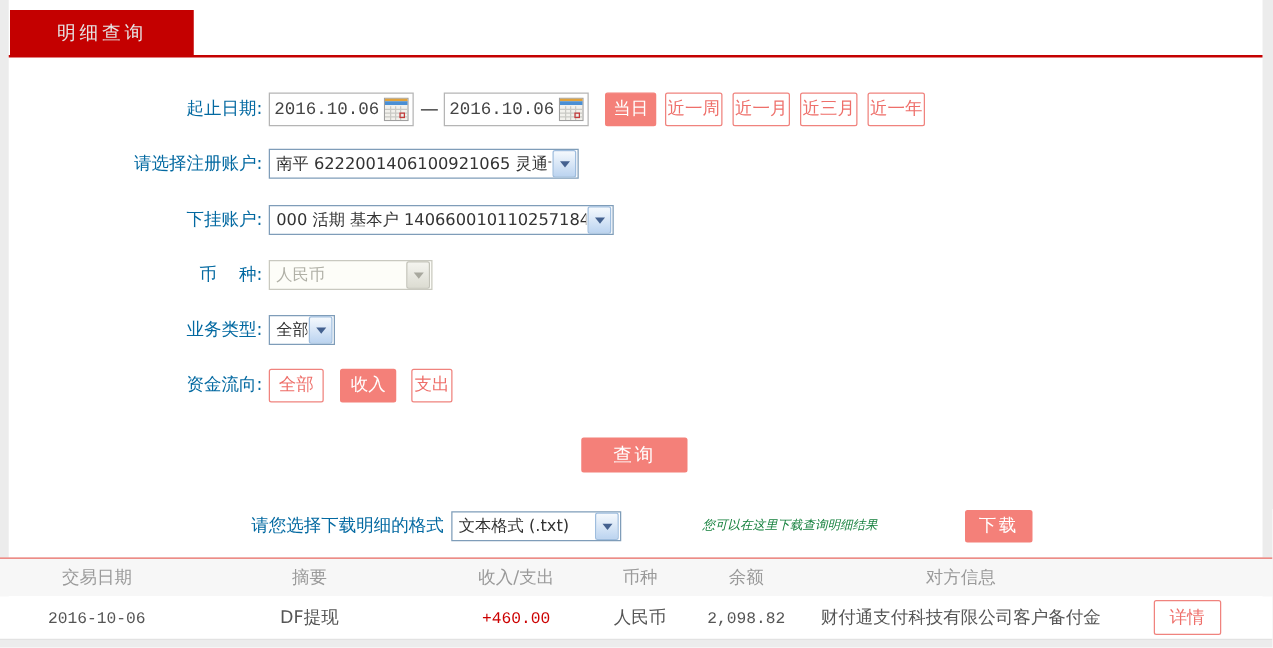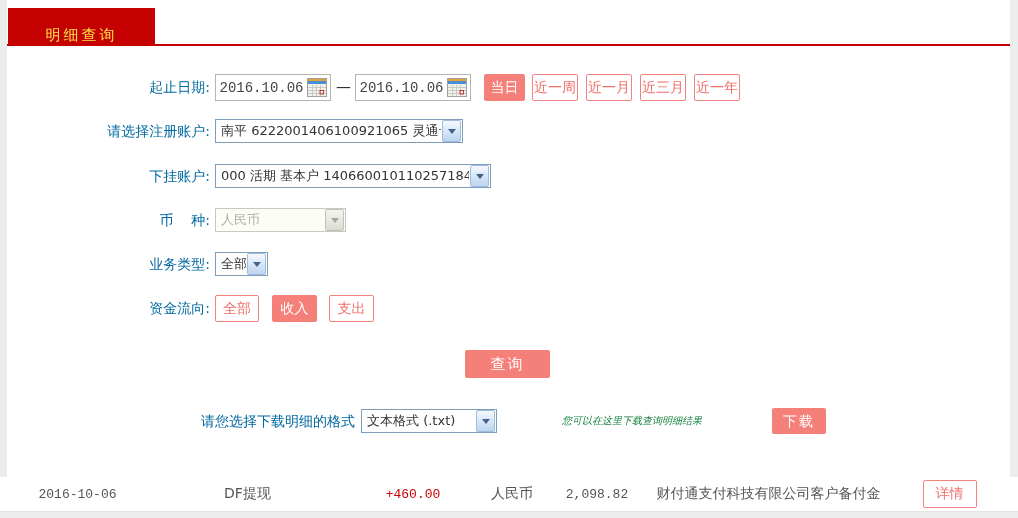--- a/index.html
+++ b/index.html
@@ -1,21 +1,21 @@
 <!DOCTYPE html>
 <html><head>
 <meta charset="utf-8">
 <style>
   html,body { margin:0; padding:0; }
   .page { position:relative; width:1018px; height:518px; background:#ececec;
           font-family:"DejaVu Sans", sans-serif; overflow:hidden; }
   .panel { position:absolute; left:7px; top:0; width:1003px; height:512px; background:#ffffff; }
 
   .tab { position:absolute; left:8px; top:8px; width:147px; height:37px; background:#c40000;
-         color:#fde047; font-size:15px; display:flex; align-items:flex-end; justify-content:center;
+         color:#e5e5e5; font-size:15px; display:flex; align-items:center; justify-content:center;
          letter-spacing:3px; cursor:pointer; }
   .red-line { position:absolute; left:7px; top:44px; width:1003px; height:2px; background:#c40000; }
 
   .frow { position:absolute; left:0; width:1018px; }
   .form-label { position:absolute; left:0; top:0; width:210px; text-align:right; font-size:14px;
                 color:#0369a1; white-space:pre; }
 
   
   .date-box { position:absolute; top:0; width:116px; height:27px; border:1px solid #b5b5b5;
               background:#fff; box-sizing:border-box; display:flex; align-items:center; cursor:text; }
@@ -140,35 +140,44 @@
     <div class="xp-select" style="left:215px; width:53px;">
       <span class="xp-value">全部</span>
       <span class="xp-arrow"></span>
     </div>
   </div>
 
   <div class="frow" style="top:295px; height:27px;">
     <span class="form-label" style="line-height:27px;">资金流向:</span>
     <span class="qbtn" style="left:215px; width:44px;">全部</span>
     <span class="qbtn filled" style="left:272px; width:45px;">收入</span>
-    <span class="qbtn" style="left:329px; width:45px;">支出</span>
+    <span class="qbtn" style="left:329px; width:33px;">支出</span>
   </div>
 
   <div class="big-btn">查询</div>
 
   <div class="frow" style="top:394px; height:26px;margin-top:14px;">
     <span class="form-label" style="width:355px; line-height:26px;">请您选择下载明细的格式</span>
     <div class="xp-select" style="left:361px; top:1px; width:136px;">
       <span class="xp-value">文本格式 (.txt)</span>
       <span class="xp-arrow"></span>
     </div>
     <span class="dl-hint" style="left:562px; line-height:26px;">您可以在这里下载查询明细结果</span>
     <div class="dl-btn">下载</div>
   </div>
 
+  <div class="thead">
+    <span class="col c1">交易日期</span>
+    <span class="col c2">摘要</span>
+    <span class="col c3">收入/支出</span>
+    <span class="col c4">币种</span>
+    <span class="col c5">余额</span>
+    <span class="col c6">对方信息</span>
+    <span class="col c7"></span>
+  </div>
 
   <div class="trow">
     <span class="col c1 mono">2016-10-06</span>
     <span class="col c2">DF提现</span>
     <span class="col c3 mono amount">+460.00</span>
     <span class="col c4">人民币</span>
     <span class="col c5 mono">2,098.82</span>
     <span class="col c6">财付通支付科技有限公司客户备付金</span>
     <span class="col c7">
       <span class="detail-btn">详情</span>

